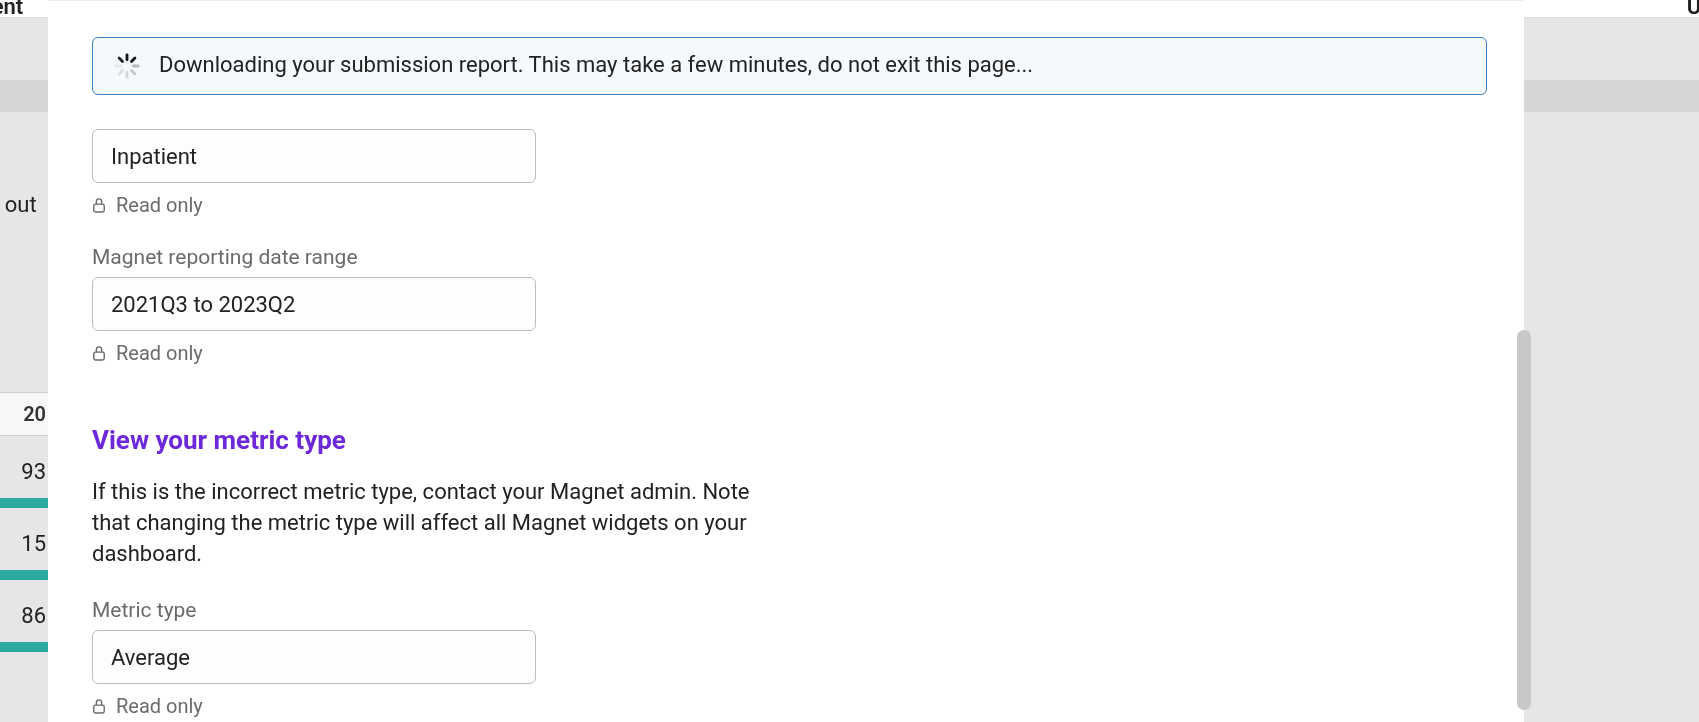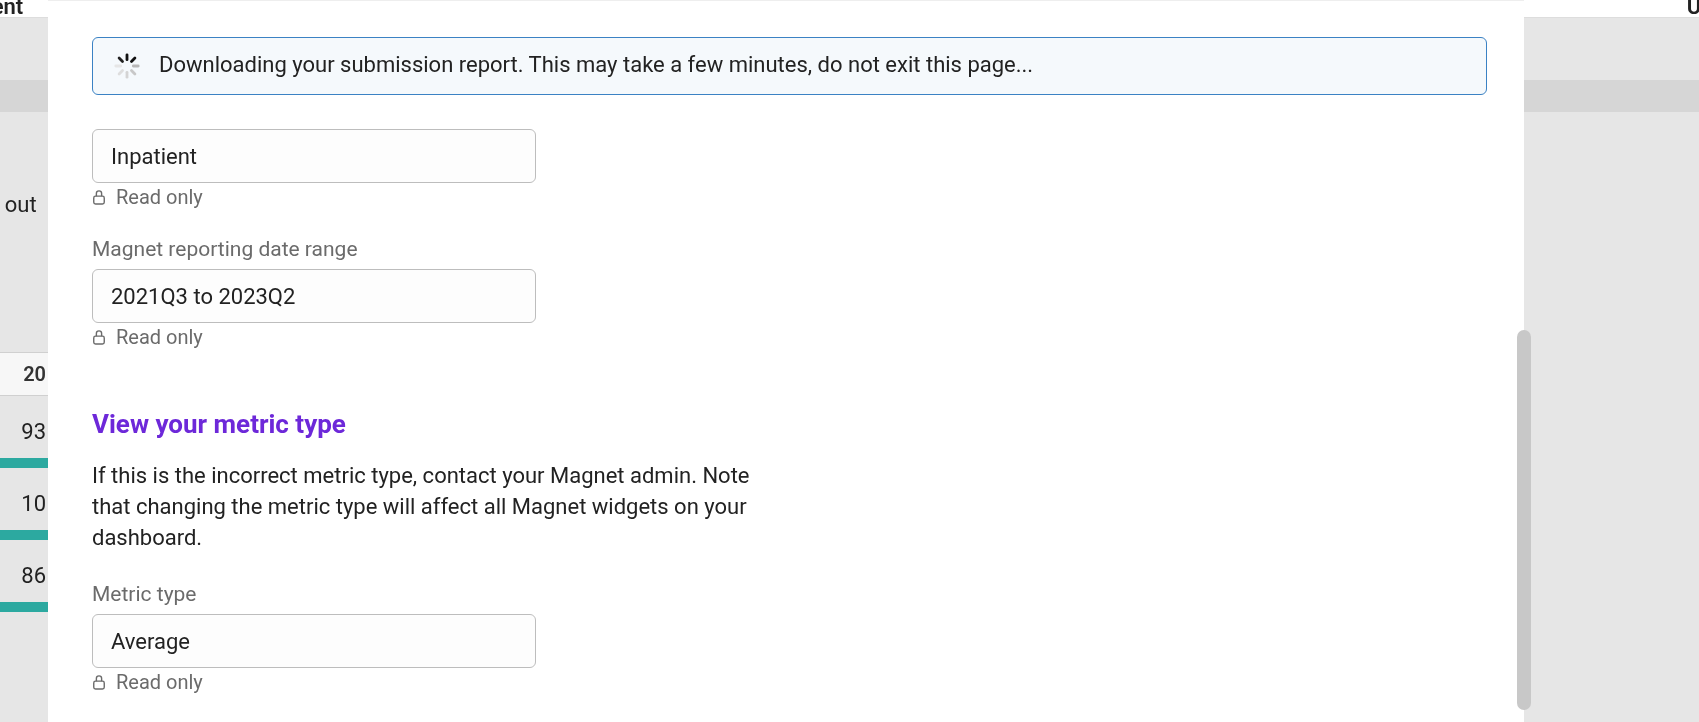--- a/index.html
+++ b/index.html
@@ -72,20 +72,21 @@
       background: #f7f7f7;
       border-top: 1px solid #d0d0d0;
       border-bottom: 1px solid #d0d0d0;
       display: flex;
       align-items: center;
       justify-content: flex-end;
       padding-right: 2px;
       font-weight: 600;
       font-size: 20px;
       color: #333;
+      margin-top: 40px;
     }
     .bg-table-row {
       height: 72px;
       border-bottom: 2px solid #d0d0d0;
       position: relative;
       display: flex;
       align-items: center;
       justify-content: flex-end;
       padding-right: 2px;
       font-size: 22px;
@@ -165,21 +166,21 @@
       display: flex;
       align-items: center;
       font-size: 22px;
       color: #222;
       background: #fff;
     }
     .field-input.readonly {
       background: #fdfdfd;
     }
     .readonly-row {
-      margin-top: 2px;
+      margin-top: 10px;
       display: flex;
       align-items: center;
       gap: 8px;
       color: #6b6b6b;
       font-size: 20px;
     }
     .lock-icon {
       width: 16px; height: 18px;
       display: inline-flex;
       align-items: center;
@@ -216,21 +217,21 @@
   </div>
   <div class="bg-strip"></div>
   <div class="bg-side-text">s out</div>
   <div class="bg-table">
     <div class="bg-table-head">20</div>
     <div class="bg-table-row">
       <span>93</span>
       <div class="bg-bar"></div>
     </div>
     <div class="bg-table-row">
-      <span>10</span>
+      <span>15</span>
       <div class="bg-bar"></div>
     </div>
     <div class="bg-table-row">
       <span>86</span>
       <div class="bg-bar"></div>
     </div>
   </div>
 </div>
 
 <div class="modal">

